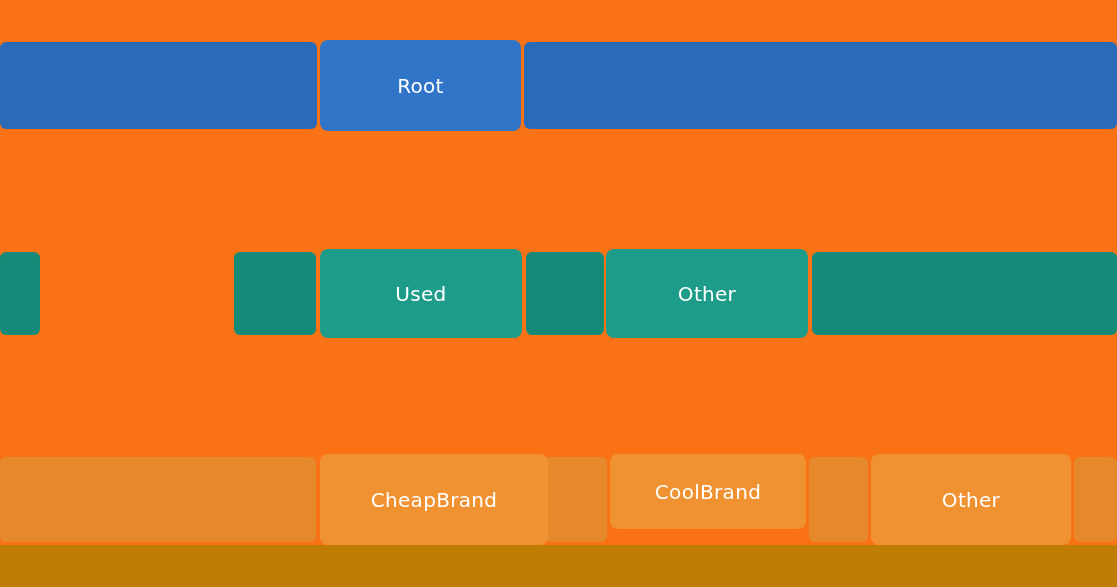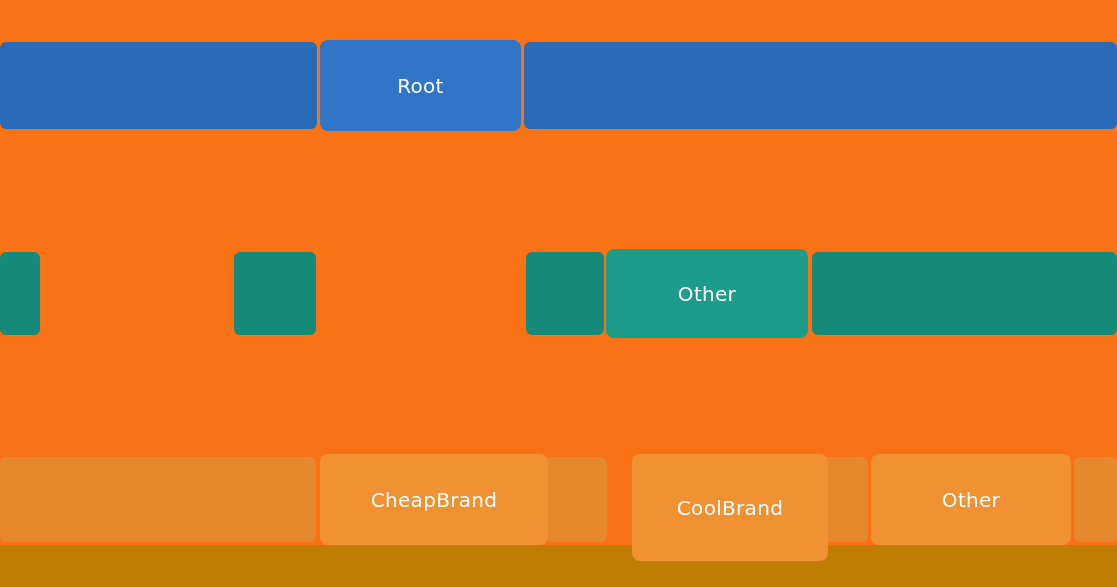--- a/index.html
+++ b/index.html
@@ -44,31 +44,34 @@
 <body>
 
 <div class="stage" style="width: 1117px; height: 587px; background: #f97316;">
     <div class="tile" style="left: 0px; width: 317px; top: 42px; height: 87px; background: rgb(42, 107, 184);"></div>
     <div class="tile highlighted" style="left: 320px; width: 201px; top: 40px; height: 91px; background: rgb(48, 117, 200);">
       <span class="tile-label">Root</span>
     </div>
     <div class="tile" style="left: 524px; width: 593px; top: 42px; height: 87px; background: rgb(42, 107, 184);"></div>
     <div class="tile" style="left: 0px; width: 40px; top: 252px; height: 83px; background: rgb(22, 138, 120);"></div>
     <div class="tile" style="left: 234px; width: 82px; top: 252px; height: 83px; background: rgb(22, 138, 120);"></div>
+    <div class="tile highlighted" style="left: 320px; width: 202px; top: 249px; height: 89px; background: rgb(29, 156, 137);">
+      <span class="tile-label">Used</span>
+    </div>
     <div class="tile" style="left: 526px; width: 78px; top: 252px; height: 83px; background: rgb(22, 138, 120);"></div>
     <div class="tile highlighted" style="left: 606px; width: 202px; top: 249px; height: 89px; background: rgb(29, 156, 137);">
       <span class="tile-label">Other</span>
     </div>
     <div class="tile" style="left: 812px; width: 305px; top: 252px; height: 83px; background: rgb(22, 138, 120);"></div>
     <div class="tile" style="left: 0px; width: 316px; top: 457px; height: 85px; background: rgb(229, 137, 44);"></div>
     <div class="tile highlighted" style="left: 320px; width: 228px; top: 454px; height: 91px; background: rgb(240, 146, 49);">
       <span class="tile-label">CheapBrand</span>
     </div>
     <div class="tile" style="left: 545px; width: 62px; top: 457px; height: 85px; background: rgb(229, 137, 44);"></div>
-    <div class="tile highlighted" style="left: 632px; width: 196px; top: 454px; height: 107px; background: rgb(240, 146, 49);">
+    <div class="tile highlighted" style="left: 610px; width: 196px; top: 454px; height: 75px; background: rgb(240, 146, 49);">
       <span class="tile-label">CoolBrand</span>
     </div>
     <div class="tile" style="left: 809px; width: 59px; top: 457px; height: 85px; background: rgb(229, 137, 44);"></div>
     <div class="tile highlighted" style="left: 871px; width: 200px; top: 454px; height: 91px; background: rgb(240, 146, 49);">
       <span class="tile-label">Other</span>
     </div>
     <div class="tile" style="left: 1074px; width: 43px; top: 457px; height: 85px; background: rgb(229, 137, 44);"></div>
     <div class="baseline-bar" style="left: 0px; width: 1117px; top: 545px; height: 42px; background: rgb(191, 126, 3);"></div>
   </div>
 

